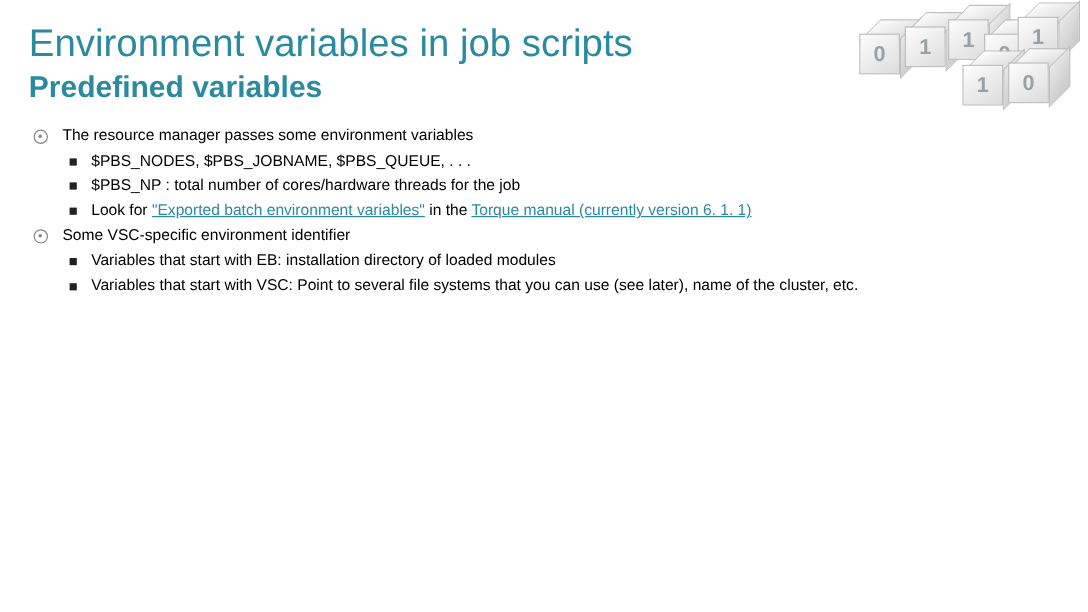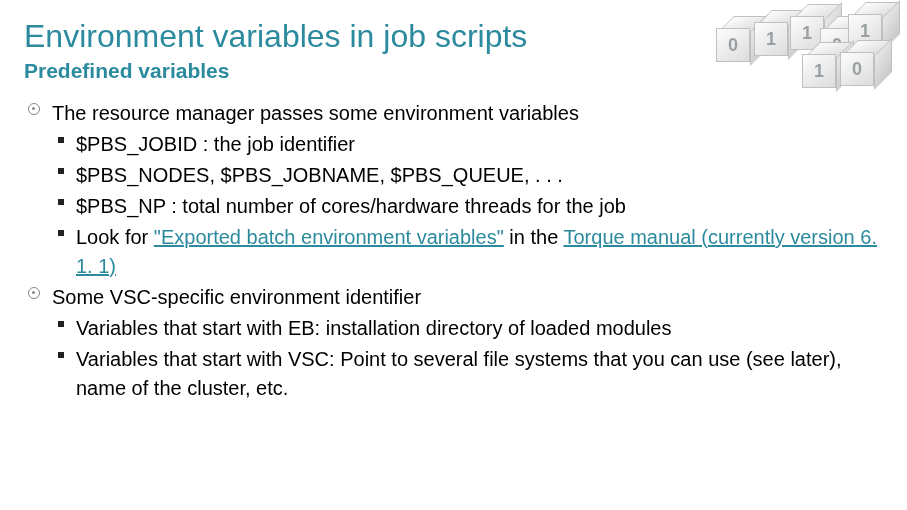--- a/index.html
+++ b/index.html
@@ -20,27 +20,27 @@
     box-sizing: border-box;
   }
   .title {
     font-size: 32px;
     font-weight: 400;
     color: #2b8a9e;
     margin: 0 0 4px 0;
     line-height: 1.15;
   }
   .subtitle {
-    font-size: 21px;
+    font-size: 25px;
     font-weight: bold;
     color: #2b8a9e;
     margin: 0 0 16px 0;
   }
   .content {
-    font-size: 20px;
+    font-size: 13px;
     line-height: 1.45;
   }
   .l1 {
     position: relative;
     padding-left: 28px;
     margin: 0 0 2px 0;
   }
   .l1 .bullet-ring {
     position: absolute;
     left: 4px;
@@ -164,21 +164,20 @@
 
   <h1 class="title">Environment variables in job scripts</h1>
   <h2 class="subtitle">Predefined variables</h2>
 
   <div class="content">
 
     <div class="l1">
       <span class="bullet-ring"></span>
       <span>The resource manager passes some environment variables</span>
     </div>
-    <div class="l2"><span>$PBS_JOBID : the job identifier</span></div>
     <div class="l2"><span>$PBS_NODES, $PBS_JOBNAME, $PBS_QUEUE, . . .</span></div>
     <div class="l2"><span>$PBS_NP : total number of cores/hardware threads for the job</span></div>
     <div class="l2">
       <span>Look for </span><span class="link">"Exported batch environment variables"</span><span> in the </span><span class="link">Torque manual (currently version 6. 1. 1)</span>
     </div>
 
     <div class="l1">
       <span class="bullet-ring"></span>
       <span>Some VSC-specific environment identifier</span>
     </div>

